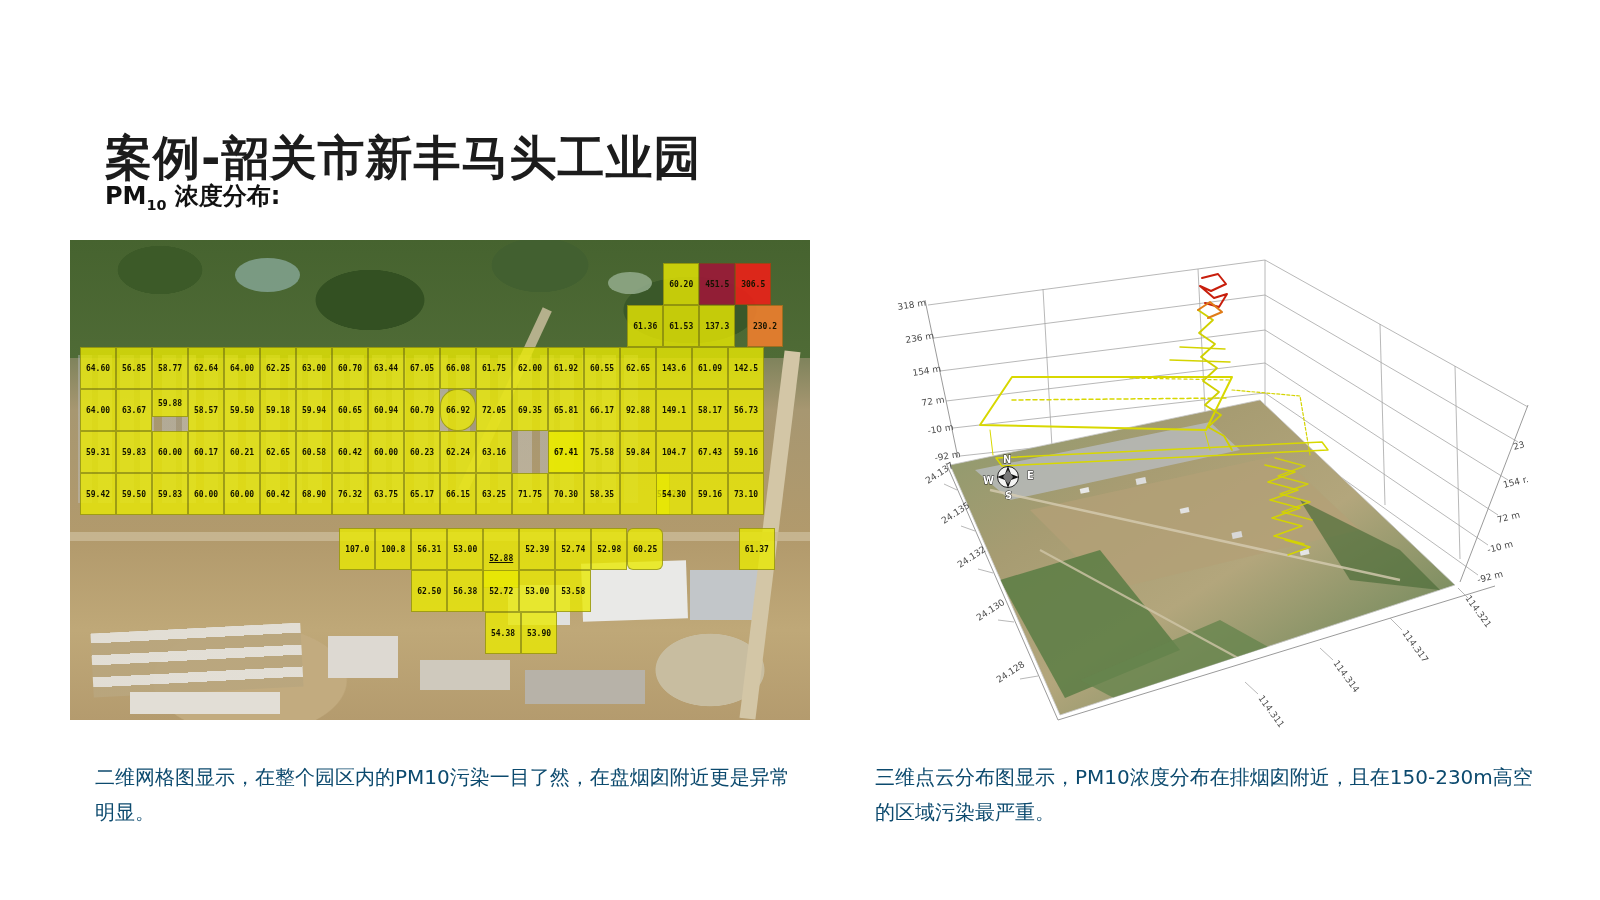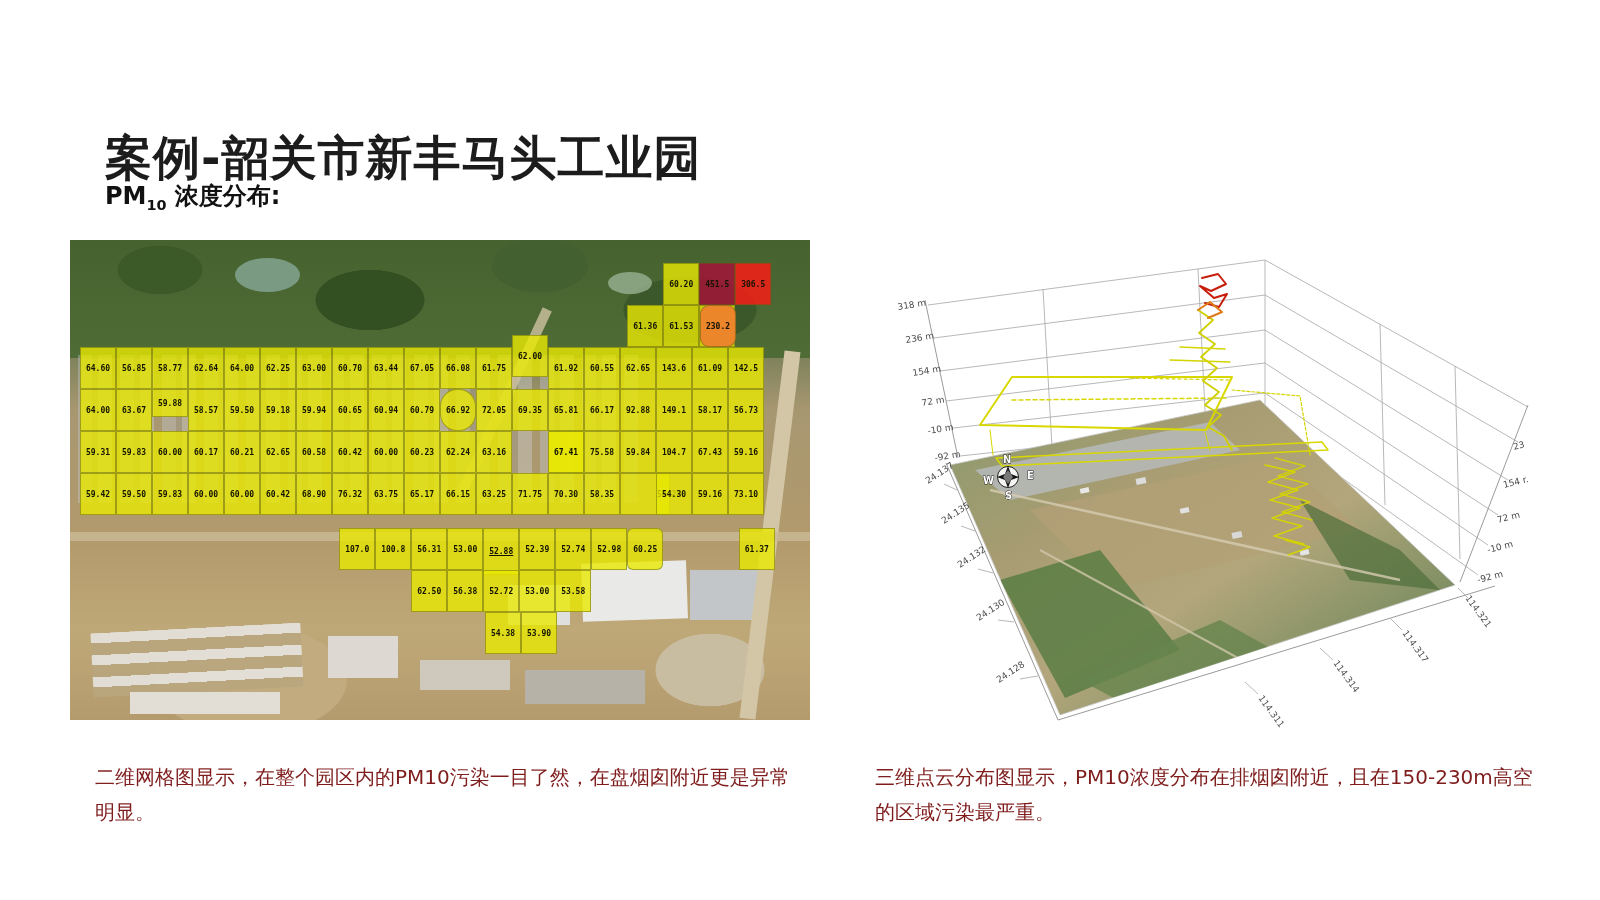--- a/index.html
+++ b/index.html
@@ -56,21 +56,21 @@
   .fig3d{position:absolute;left:880px;top:250px;width:650px;height:480px;background:#fff;}
   .fig3d svg{position:absolute;left:0;top:0;}
   .cage{stroke:#a6a6a6;stroke-width:.8;fill:none;}
   .spine{stroke:#8e8e8e;stroke-width:.9;fill:none;}
   .tick{font:9px "DejaVu Sans",sans-serif;fill:#4a4a4a;}
   .compass-letter{font:700 10px "DejaVu Sans",sans-serif;fill:#ffffff;stroke:#222;
                   stroke-width:.9;paint-order:stroke;}
   .track{fill:none;stroke-linejoin:round;stroke-linecap:round;}
 
   
-  .caption{position:absolute;top:740px;font-size:20px;line-height:1.75;color:#7f1d1d;}
+  .caption{position:absolute;top:740px;font-size:20px;line-height:1.75;color:#0c4a6e;}
   .cap-left{left:95px;width:695px;}
   .cap-right{left:875px;width:668px;}
 </style>
 </head>
 <body>
 
 <h1 class="title">案例-韶关市新丰马头工业园</h1>
 
 <div class="subtitle">
   <span>PM</span><sub>10</sub><span> 浓度分布:</span>
@@ -92,34 +92,34 @@
   <div class="bld b9"></div>
   <div class="bld b10"></div>
   <div class="bld b11"></div>
   <div class="grid-overlay">
       <div class="cell" style="left: 593.2px; top: 23px; width: 36px; height: 42px; background: rgba(233, 233, 2, 0.8);">60.20</div>
       <div class="cell" style="left: 629.2px; top: 23px; width: 36px; height: 42px; background: rgba(158, 22, 56, 0.88);">451.5</div>
       <div class="cell" style="left: 665.2px; top: 23px; width: 36px; height: 42px; background: rgba(236, 32, 24, 0.9);">306.5</div>
       <div class="cell" style="left: 557.2px; top: 65px; width: 36px; height: 42px; background: rgba(233, 233, 2, 0.8);">61.36</div>
       <div class="cell" style="left: 593.2px; top: 65px; width: 36px; height: 42px; background: rgba(233, 233, 2, 0.8);">61.53</div>
       <div class="cell" style="left: 629.2px; top: 65px; width: 36px; height: 42px; background: rgba(233, 233, 2, 0.8);">137.3</div>
-      <div class="cell" style="left: 630px; top: 65px; width: 36px; height: 42px; background: rgba(238, 126, 45, 0.9); border-radius: 9px;">230.2</div>
+      <div class="cell" style="left: 677px; top: 65px; width: 36px; height: 42px; background: rgba(238, 126, 45, 0.9);">230.2</div>
       <div class="cell" style="left: 10px; top: 107px; width: 36px; height: 42px; background: rgba(233, 233, 2, 0.8);">64.60</div>
       <div class="cell" style="left: 46px; top: 107px; width: 36px; height: 42px; background: rgba(233, 233, 2, 0.8);">56.85</div>
       <div class="cell" style="left: 82px; top: 107px; width: 36px; height: 42px; background: rgba(233, 233, 2, 0.8);">58.77</div>
       <div class="cell" style="left: 118px; top: 107px; width: 36px; height: 42px; background: rgba(233, 233, 2, 0.8);">62.64</div>
       <div class="cell" style="left: 154px; top: 107px; width: 36px; height: 42px; background: rgba(233, 233, 2, 0.8);">64.00</div>
       <div class="cell" style="left: 190px; top: 107px; width: 36px; height: 42px; background: rgba(233, 233, 2, 0.8);">62.25</div>
       <div class="cell" style="left: 226px; top: 107px; width: 36px; height: 42px; background: rgba(233, 233, 2, 0.8);">63.00</div>
       <div class="cell" style="left: 262px; top: 107px; width: 36px; height: 42px; background: rgba(233, 233, 2, 0.8);">60.70</div>
       <div class="cell" style="left: 298px; top: 107px; width: 36px; height: 42px; background: rgba(233, 233, 2, 0.8);">63.44</div>
       <div class="cell" style="left: 334px; top: 107px; width: 36px; height: 42px; background: rgba(233, 233, 2, 0.8);">67.05</div>
       <div class="cell" style="left: 370px; top: 107px; width: 36px; height: 42px; background: rgba(233, 233, 2, 0.8);">66.08</div>
       <div class="cell" style="left: 406px; top: 107px; width: 36px; height: 42px; background: rgba(233, 233, 2, 0.8);">61.75</div>
-      <div class="cell" style="left: 442px; top: 95px; width: 36px; height: 42px; background: rgba(233, 233, 2, 0.8);">62.00</div>
+      <div class="cell" style="left: 442px; top: 107px; width: 36px; height: 42px; background: rgba(233, 233, 2, 0.8);">62.00</div>
       <div class="cell" style="left: 478px; top: 107px; width: 36px; height: 42px; background: rgba(233, 233, 2, 0.8);">61.92</div>
       <div class="cell" style="left: 514px; top: 107px; width: 36px; height: 42px; background: rgba(233, 233, 2, 0.8);">60.55</div>
       <div class="cell" style="left: 550px; top: 107px; width: 36px; height: 42px; background: rgba(233, 233, 2, 0.8);">62.65</div>
       <div class="cell" style="left: 586px; top: 107px; width: 36px; height: 42px; background: rgba(233, 233, 2, 0.8);">143.6</div>
       <div class="cell" style="left: 622px; top: 107px; width: 36px; height: 42px; background: rgba(233, 233, 2, 0.8);">61.09</div>
       <div class="cell" style="left: 658px; top: 107px; width: 36px; height: 42px; background: rgba(233, 233, 2, 0.8);">142.5</div>
       <div class="cell" style="left: 10px; top: 149px; width: 36px; height: 42px; background: rgba(233, 233, 2, 0.8);">64.00</div>
       <div class="cell" style="left: 46px; top: 149px; width: 36px; height: 42px; background: rgba(233, 233, 2, 0.8);">63.67</div>
       <div class="cell" style="left: 82px; top: 149px; width: 36px; height: 28px; background: rgba(233, 233, 2, 0.8);">59.88</div>
       <div class="cell" style="left: 118px; top: 149px; width: 36px; height: 42px; background: rgba(233, 233, 2, 0.8);">58.57</div>
@@ -173,21 +173,21 @@
       <div class="cell" style="left: 478px; top: 233px; width: 36px; height: 42px; background: rgba(233, 233, 2, 0.8);">70.30</div>
       <div class="cell" style="left: 514px; top: 233px; width: 36px; height: 42px; background: rgba(233, 233, 2, 0.8);">58.35</div>
       <div class="cell" style="left: 550px; top: 233px; width: 36px; height: 42px; background: rgba(233, 233, 2, 0.8); padding-left: 48px;">54.24</div>
       <div class="cell" style="left: 586px; top: 233px; width: 36px; height: 42px; background: rgba(233, 233, 2, 0.8);">54.30</div>
       <div class="cell" style="left: 622px; top: 233px; width: 36px; height: 42px; background: rgba(233, 233, 2, 0.8);">59.16</div>
       <div class="cell" style="left: 658px; top: 233px; width: 36px; height: 42px; background: rgba(233, 233, 2, 0.8);">73.10</div>
       <div class="cell" style="left: 269.2px; top: 288px; width: 36px; height: 42px; background: rgba(233, 233, 2, 0.8);">107.0</div>
       <div class="cell" style="left: 305.2px; top: 288px; width: 36px; height: 42px; background: rgba(233, 233, 2, 0.8); text-align: center;">100.8</div>
       <div class="cell" style="left: 341.2px; top: 288px; width: 36px; height: 42px; background: rgba(233, 233, 2, 0.8);">56.31</div>
       <div class="cell" style="left: 377.2px; top: 288px; width: 36px; height: 42px; background: rgba(233, 233, 2, 0.8);">53.00</div>
-      <div class="cell" style="left: 413.2px; top: 288px; width: 36px; height: 47px; background: rgba(233, 233, 2, 0.8); text-decoration: underline;">52.88</div>
+      <div class="cell" style="left: 413.2px; top: 288px; width: 36px; height: 60px; background: rgba(233, 233, 2, 0.8); text-decoration: underline;">52.88</div>
       <div class="cell" style="left: 449.2px; top: 288px; width: 36px; height: 42px; background: rgba(233, 233, 2, 0.8);">52.39</div>
       <div class="cell" style="left: 485.2px; top: 288px; width: 36px; height: 42px; background: rgba(233, 233, 2, 0.8);">52.74</div>
       <div class="cell" style="left: 521.2px; top: 288px; width: 36px; height: 42px; background: rgba(233, 233, 2, 0.8);">52.98</div>
       <div class="cell" style="left: 557.2px; top: 288px; width: 36px; height: 42px; background: rgba(233, 233, 2, 0.8); border-radius: 6px;">60.25</div>
       <div class="cell" style="left: 668.8px; top: 288px; width: 36px; height: 42px; background: rgba(233, 233, 2, 0.8);">61.37</div>
       <div class="cell" style="left: 341.2px; top: 330px; width: 36px; height: 42px; background: rgba(233, 233, 2, 0.8);">62.50</div>
       <div class="cell" style="left: 377.2px; top: 330px; width: 36px; height: 42px; background: rgba(233, 233, 2, 0.8);">56.38</div>
       <div class="cell" style="left: 413.2px; top: 330px; width: 36px; height: 42px; background: rgba(233, 233, 2, 0.8);">52.72</div>
       <div class="cell" style="left: 449.2px; top: 330px; width: 36px; height: 42px; background: rgba(233, 233, 2, 0.8);">53.00</div>
       <div class="cell" style="left: 485.2px; top: 330px; width: 36px; height: 42px; background: rgba(233, 233, 2, 0.8);">53.58</div>

